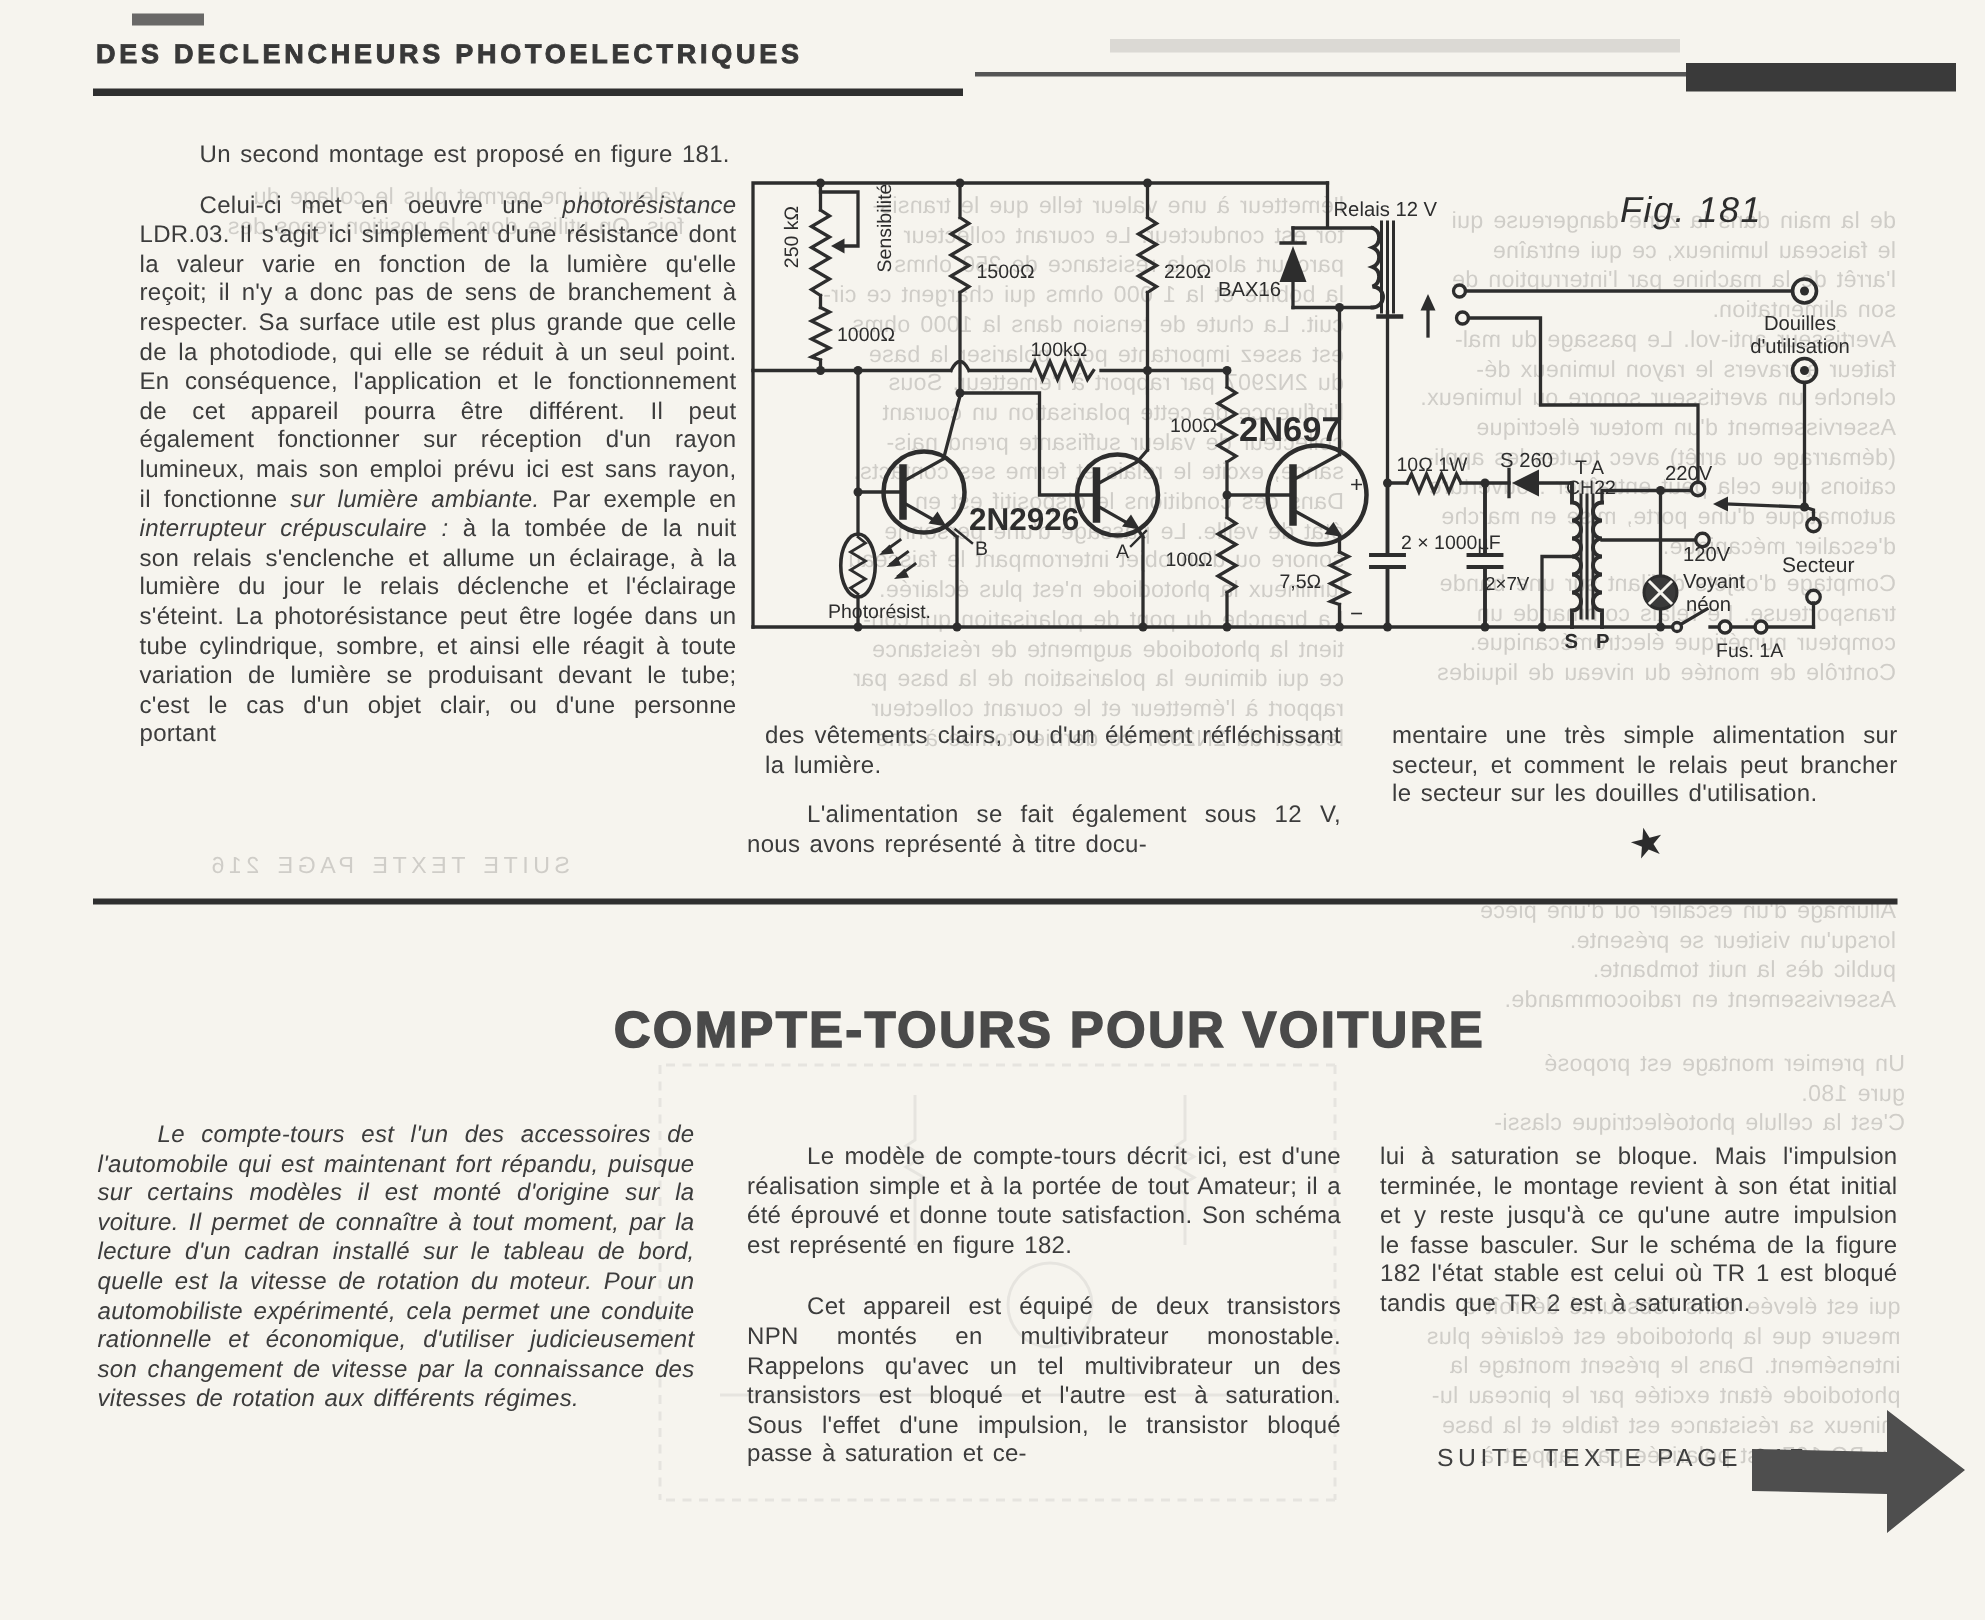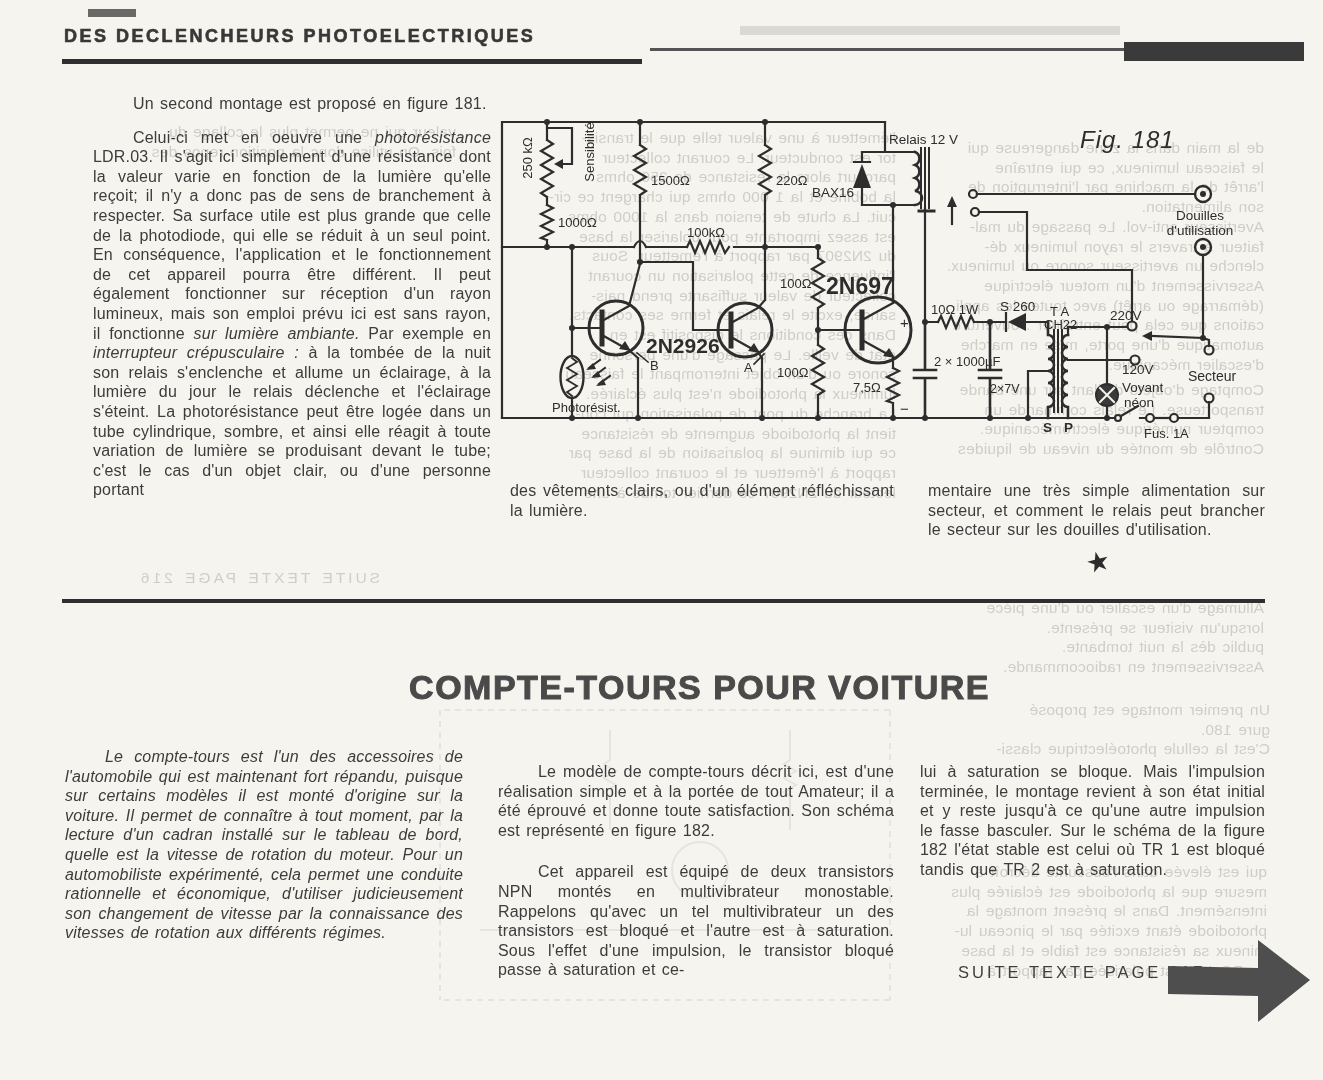--- a/index.html
+++ b/index.html
@@ -117,20 +117,21 @@
 <div class="block" style="left:88px;top:9px;width:48px;height:8px;opacity:.75;"></div>
 <div class="block" style="left:740px;top:26px;width:380px;height:9px;opacity:.14;"></div>
 
 <div class="col" style="left:65px;top:94px;width:398px;margin-left:28px;">
   <p class="p"><span>Un second montage est proposé en figure 181.</span></p>
   <p class="p"><span>Celui-ci met en oeuvre une </span><span class="it">photorésistance</span><span> LDR.03. Il s'agit ici simplement d'une résistance dont la valeur varie en fonction de la lumière qu'elle reçoit; il n'y a donc pas de sens de branchement à respecter. Sa surface utile est plus grande que celle de la photodiode, qui elle se réduit à un seul point. En conséquence, l'application et le fonctionnement de cet appareil pourra être différent. Il peut également fonctionner sur réception d'un rayon lumineux, mais son emploi prévu ici est sans rayon, il fonctionne </span><span class="it">sur lumière ambiante.</span><span> Par exemple en </span><span class="it">interrupteur crépusculaire :</span><span> à la tombée de la nuit son relais s'enclenche et allume un éclairage, à la lumière du jour le relais déclenche et l'éclairage s'éteint. La photorésistance peut être logée dans un tube cylindrique, sombre, et ainsi elle réagit à toute variation de lumière se produisant devant le tube; c'est le cas d'un objet clair, ou d'une personne portant</span></p>
 </div>
 
 <div class="col" style="left:498px;top:481px;width:396px;">
   <p class="p0"><span>des vêtements clairs, ou d'un élément réfléchissant la lumière.</span></p>
+  <p class="p"><span>L'alimentation se fait également sous 12 V, nous avons représenté à titre docu-</span></p>
 </div>
 
 <div class="col" style="left:916px;top:481px;width:349px;">
   <p class="p0"><span>mentaire une très simple alimentation sur secteur, et comment le relais peut brancher le secteur sur les douilles d'utilisation.</span></p>
 </div>
 
 <div class="star" style="left:1086px;top:546px;">★</div>
 
 <svg class="abs" style="left:488px;top:100px;" width="775" height="375" viewBox="0 0 775 375">
   <g stroke="#2d2d2d" stroke-width="2.2" fill="none" stroke-linecap="square">

